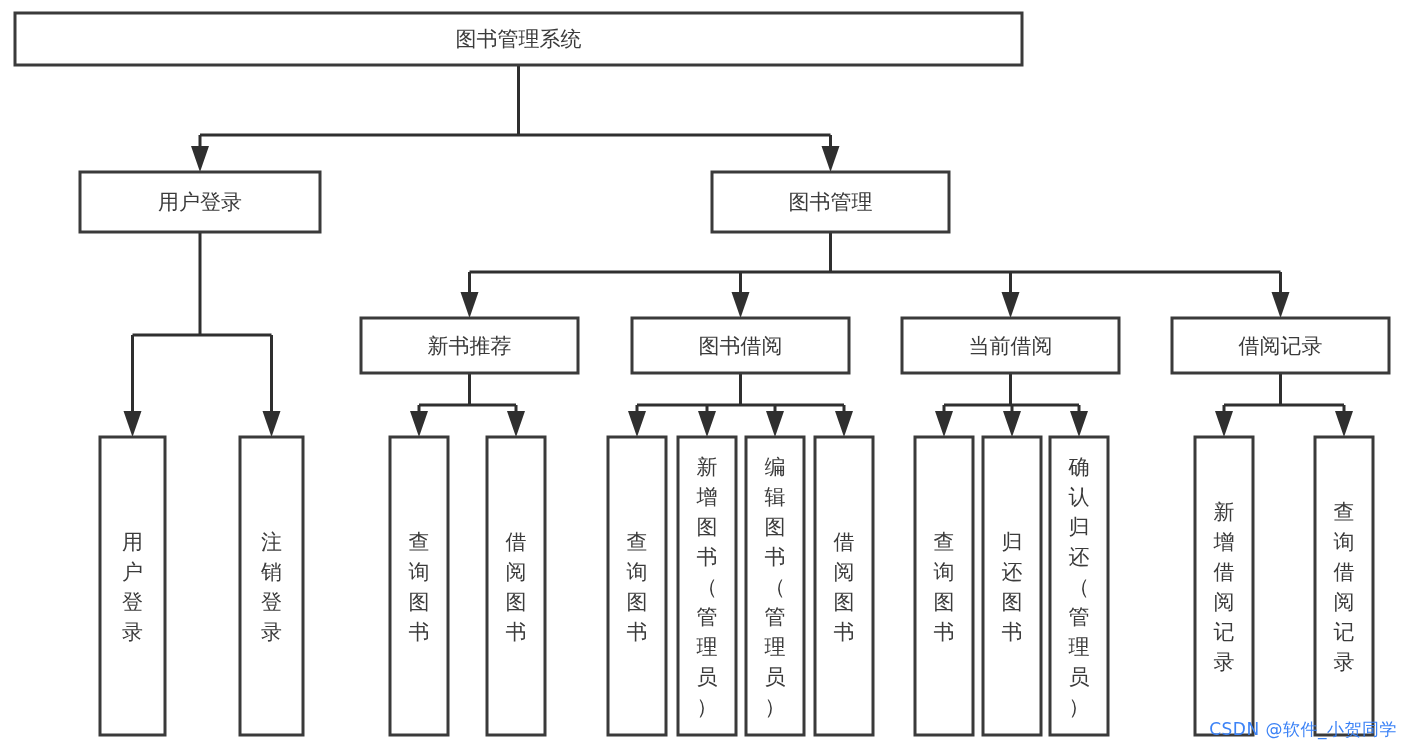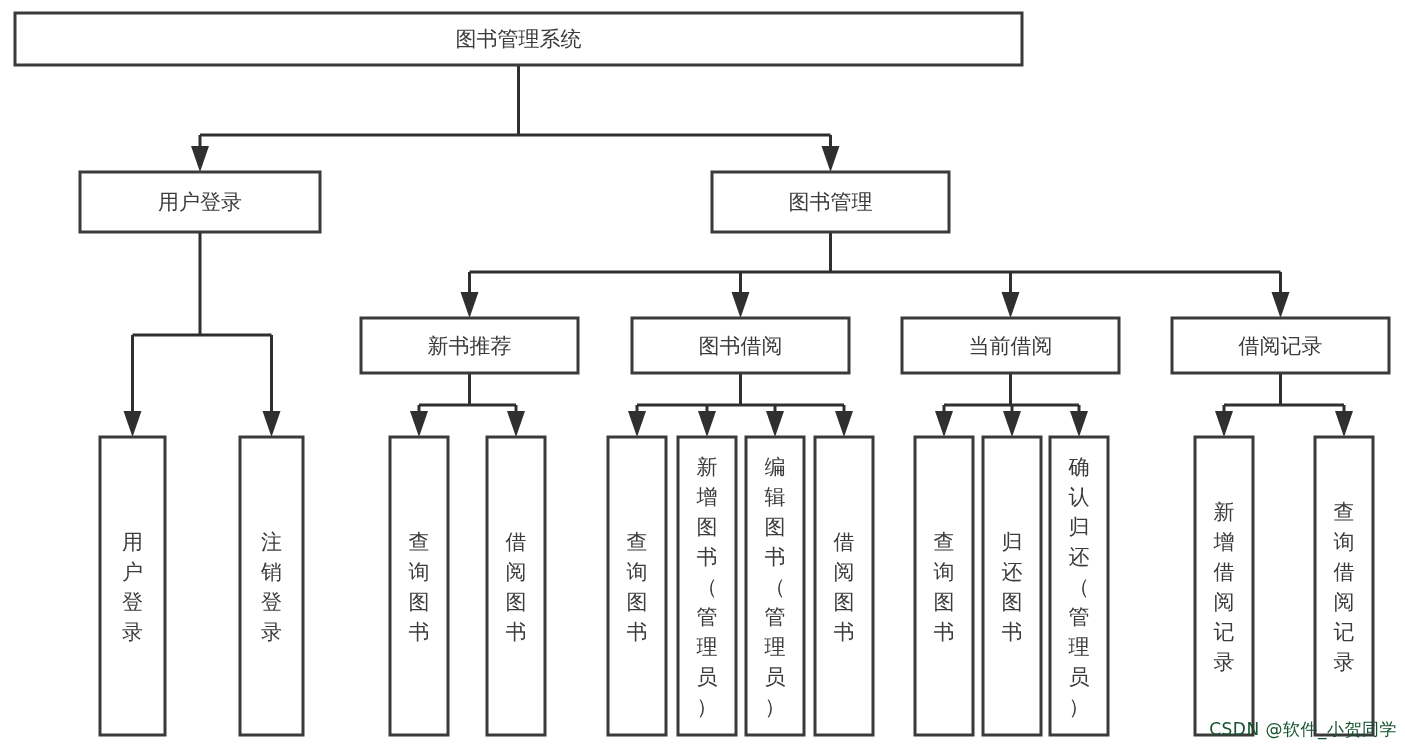--- a/index.html
+++ b/index.html
@@ -54,21 +54,21 @@
   .arrow-head {
     fill: #2f2f2f;
     stroke: none;
   }
   .watermark-text {
     position: absolute;
     right: 8px;
     bottom: 6px;
     font-family: "DejaVu Sans", "Liberation Sans", sans-serif;
     font-size: 17px;
-    color: #14532d;
+    color: #3b82f6;
     white-space: nowrap;
     letter-spacing: 0.5px;
     pointer-events: none;
   }
 </style>
 </head>
 <body>
 
 <div id="diagram-root">
   <svg class="diagram-canvas" viewBox="0 0 1405 747">

